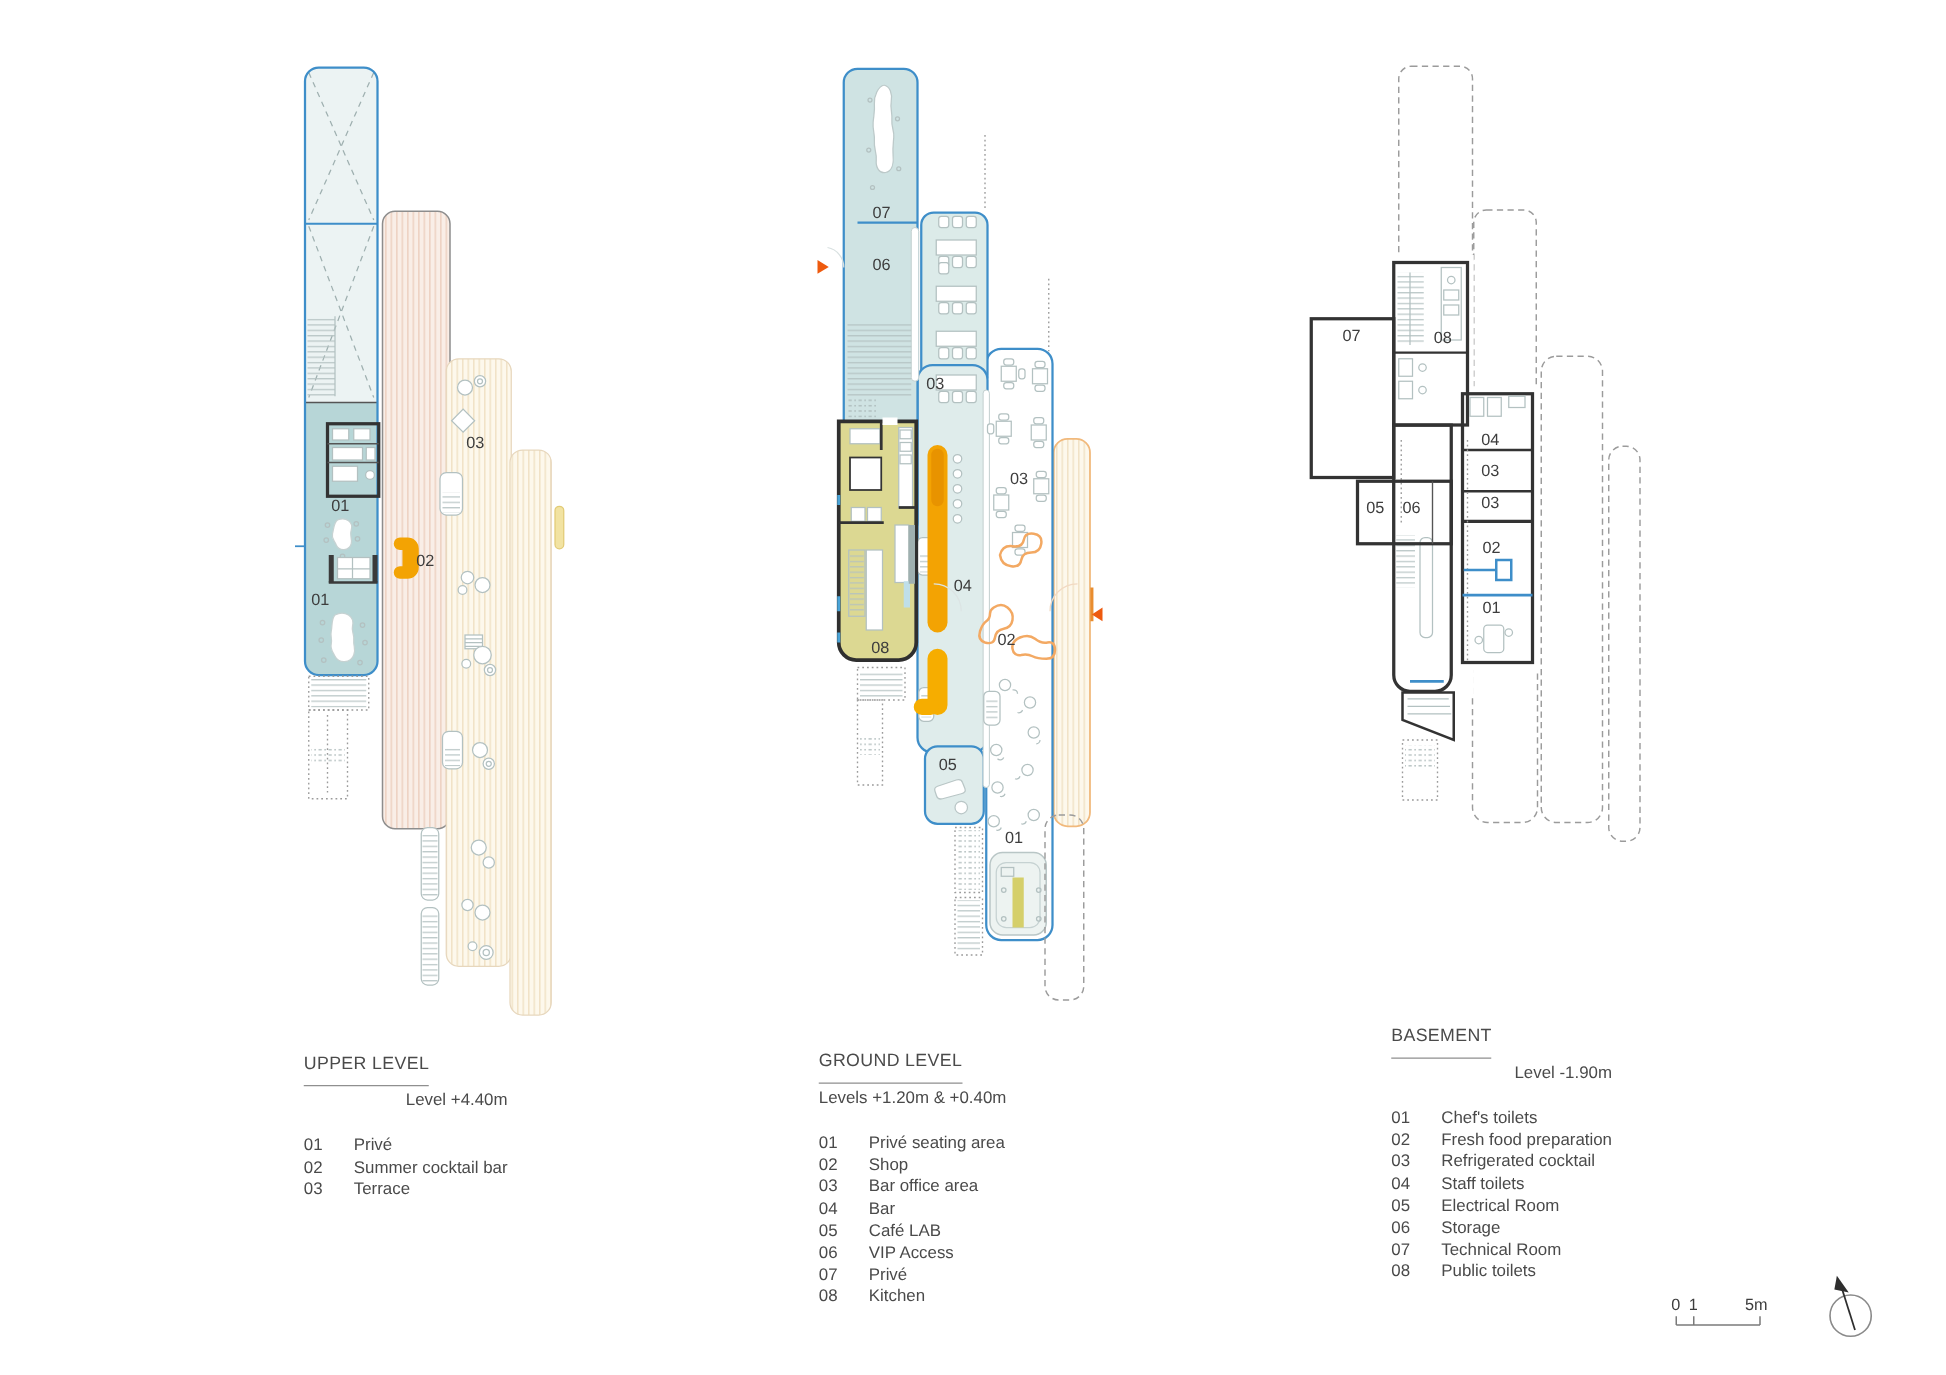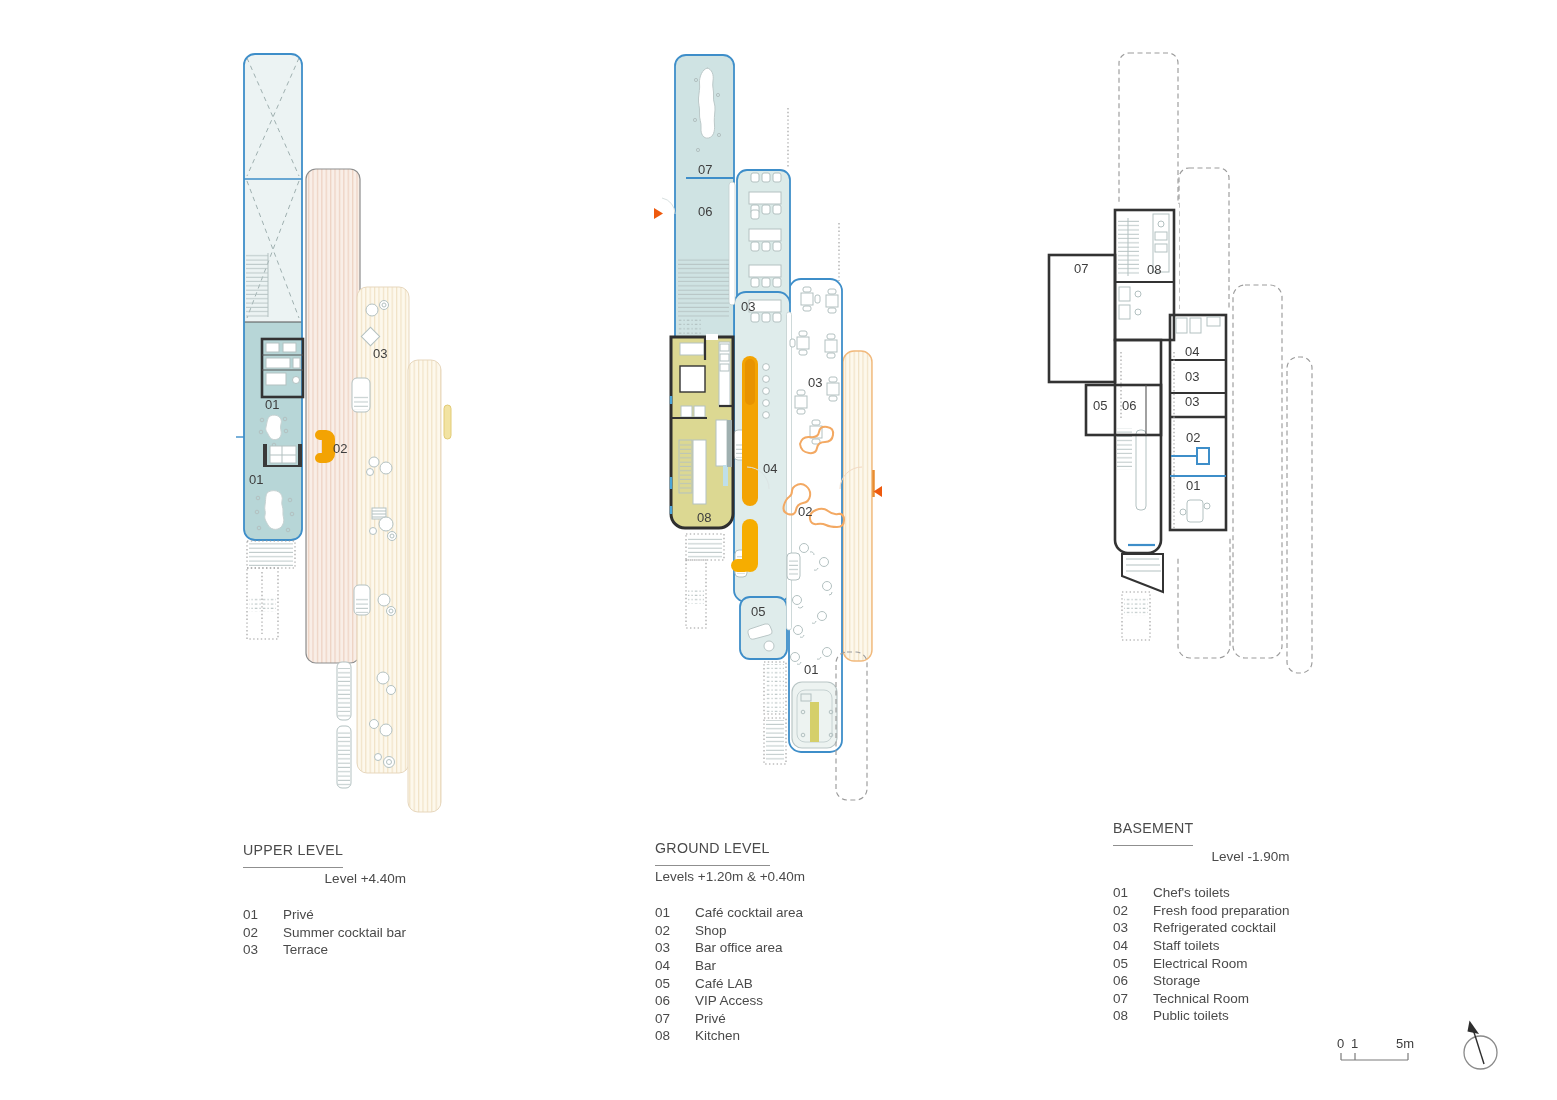--- a/index.html
+++ b/index.html
@@ -464,21 +464,21 @@
       </div>
   </div>
 </div>
 
 <div class="legend" style="left:655px;top:840px;">
   <div class="ltitle">GROUND LEVEL</div>
   <div class="lsub">Levels +1.20m &amp; +0.40m</div>
   <div class="litems">
     <div class="lrow">
         <span class="lnum">01</span>
-        <span>Café cocktail area</span>
+        <span>Privé seating area</span>
       </div>
     <div class="lrow">
         <span class="lnum">02</span>
         <span>Shop</span>
       </div>
     <div class="lrow">
         <span class="lnum">03</span>
         <span>Bar office area</span>
       </div>
     <div class="lrow">

